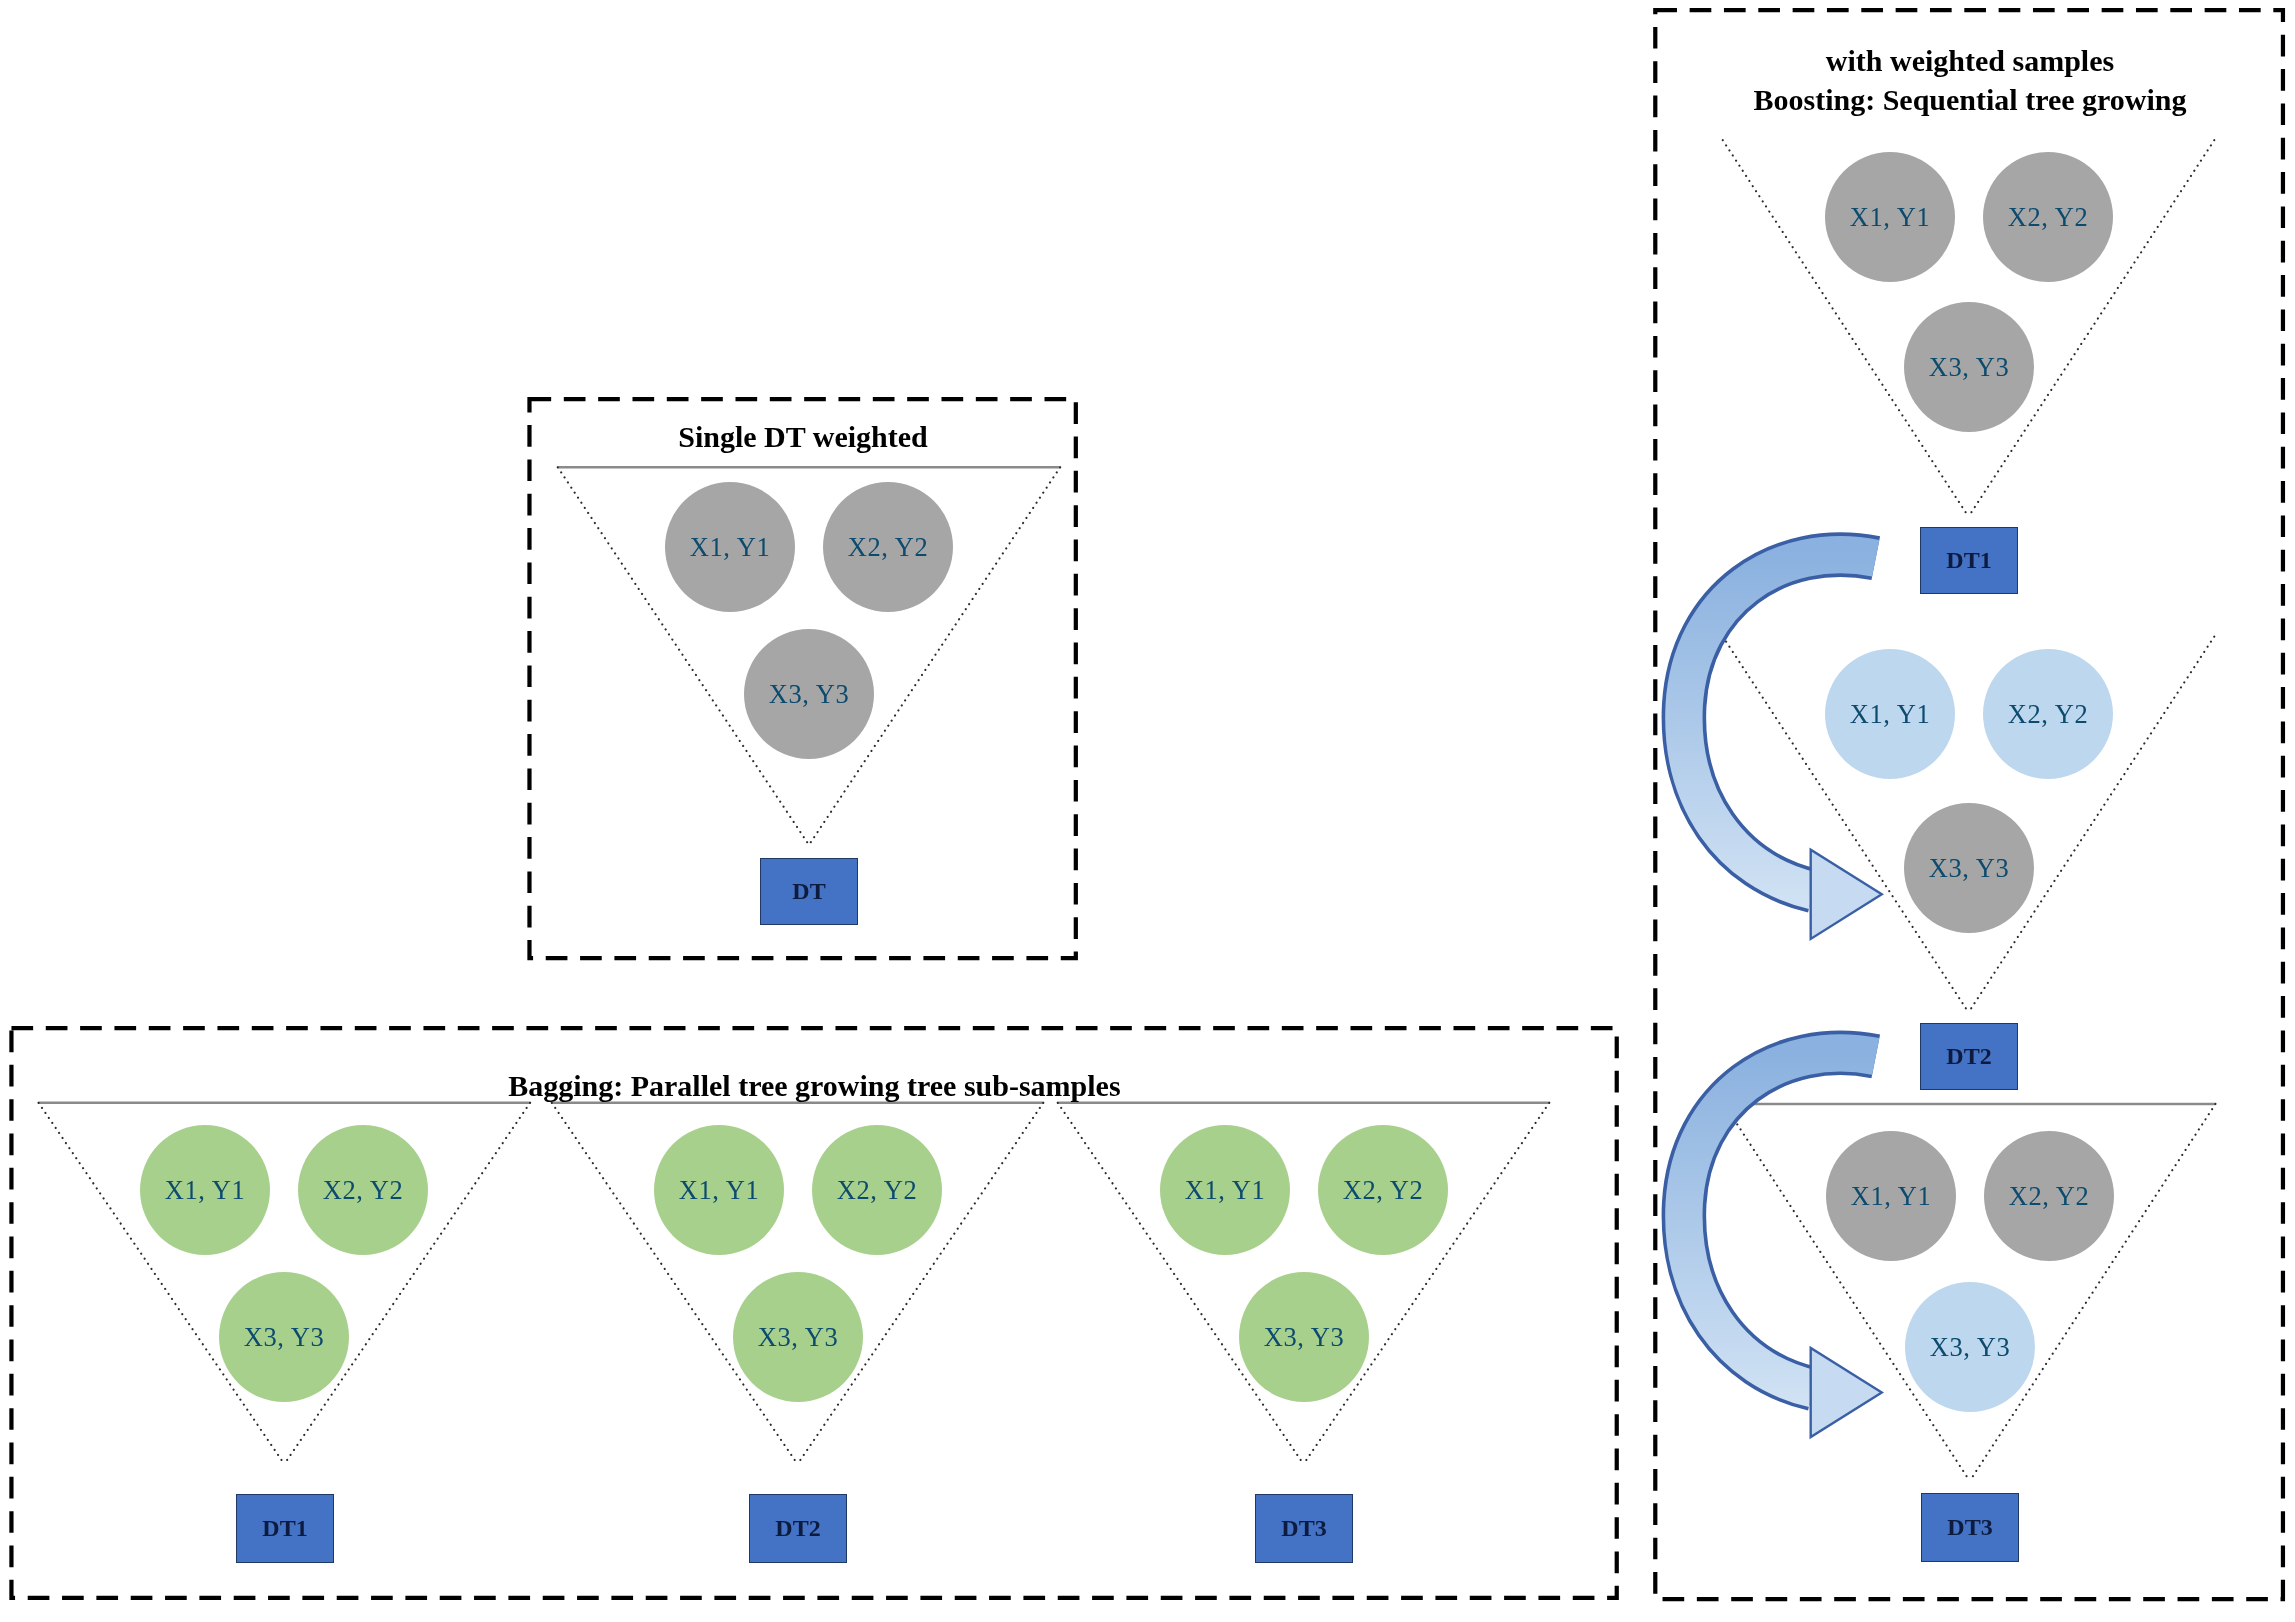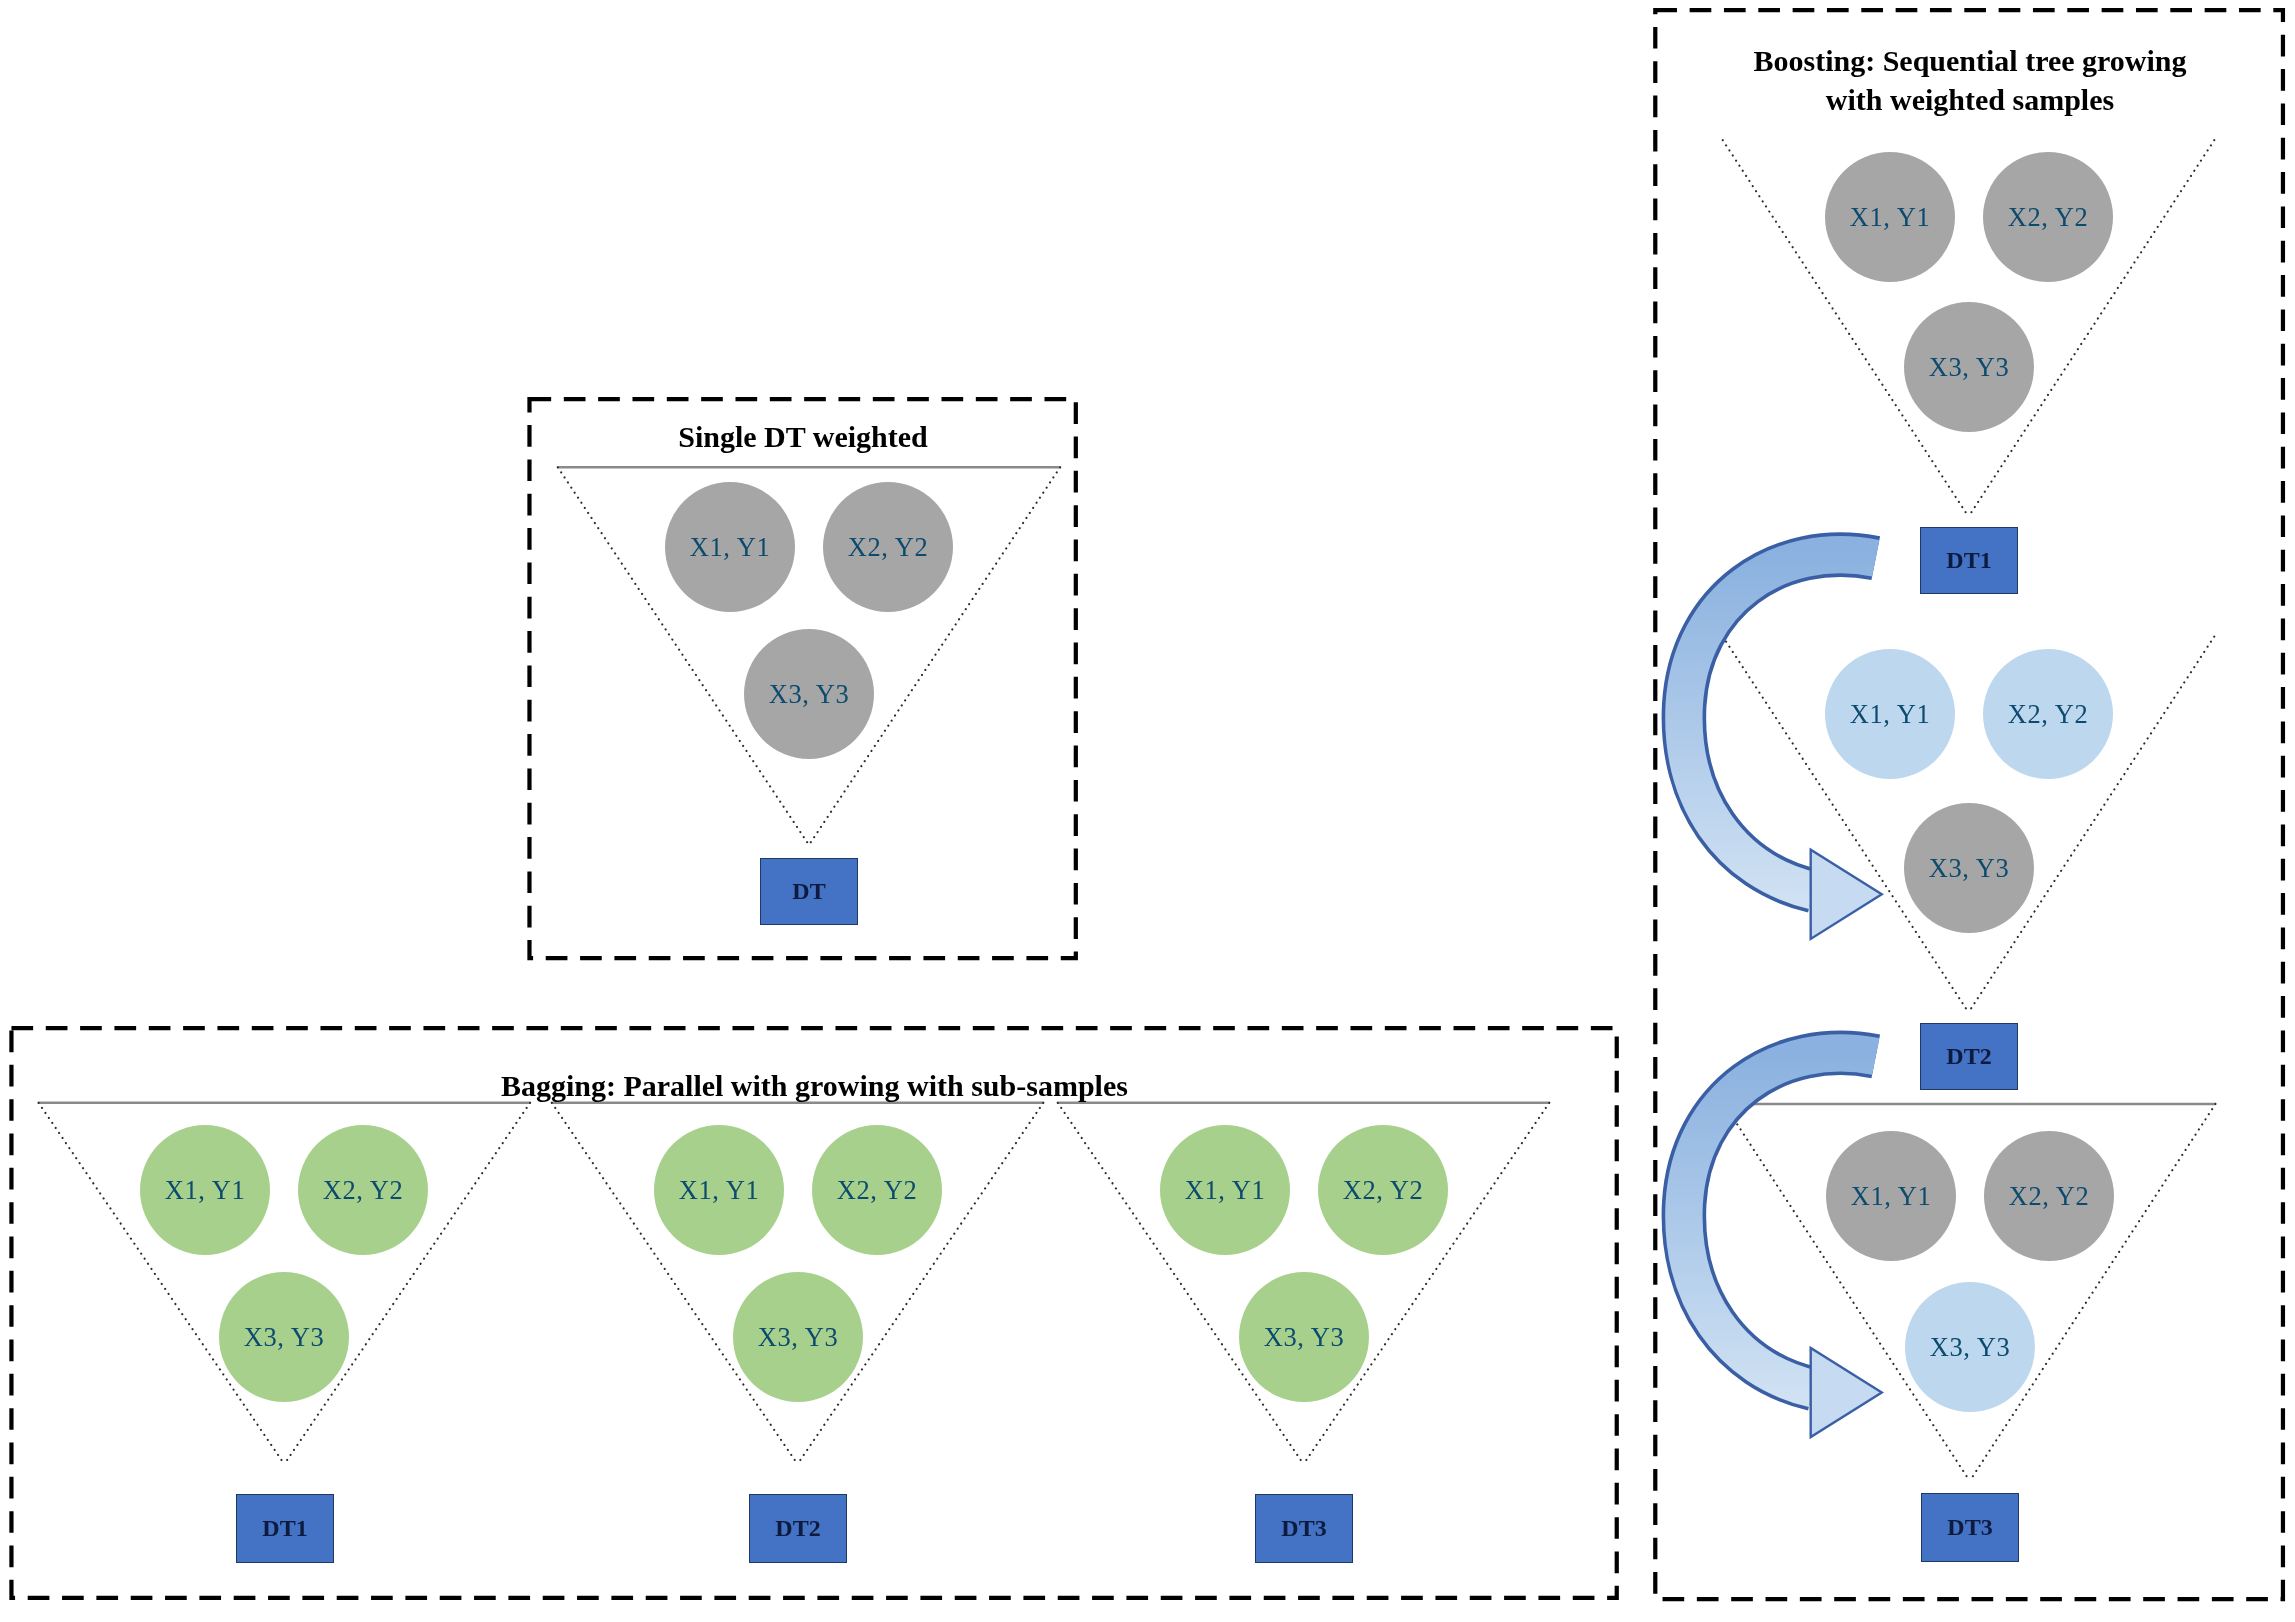--- a/index.html
+++ b/index.html
@@ -113,21 +113,21 @@
       <span>X1, Y1</span>
     </div>
   <div class="sample gray" style="left:823px;top:482px;">
       <span>X2, Y2</span>
     </div>
   <div class="sample gray" style="left:744px;top:629px;">
       <span>X3, Y3</span>
     </div>
   <div class="dtbox" style="left:760px;top:858px;text-align:right;">DT</div>
 
-  <div class="panel-title" style="left:11.4px;top:1066px;width:1606px;">Bagging: Parallel with growing with sub-samples</div>
+  <div class="panel-title" style="left:11.4px;top:1066px;width:1606px;">Bagging: Parallel tree growing tree sub-samples</div>
 
   <div class="sample green" style="left:140px;top:1125px;">
       <span>X1, Y1</span>
     </div>
   <div class="sample green" style="left:298px;top:1125px;">
       <span>X2, Y2</span>
     </div>
   <div class="sample green" style="left:219px;top:1272px;">
       <span>X3, Y3</span>
     </div>
@@ -149,22 +149,22 @@
     </div>
   <div class="sample green" style="left:1318px;top:1125px;">
       <span>X2, Y2</span>
     </div>
   <div class="sample green" style="left:1239px;top:1272px;">
       <span>X3, Y3</span>
     </div>
   <div class="dtbox tall" style="left:1255px;top:1494px;">DT3</div>
 
   <div class="panel-title" style="left:1656px;top:41px;width:628px;">
+    <div>with weighted samples</div>
     <div>Boosting: Sequential tree growing</div>
-    <div>with weighted samples</div>
   </div>
 
   <div class="sample gray" style="left:1825px;top:152px;">
       <span>X1, Y1</span>
     </div>
   <div class="sample gray" style="left:1983px;top:152px;">
       <span>X2, Y2</span>
     </div>
   <div class="sample gray" style="left:1904px;top:302px;">
       <span>X3, Y3</span>

